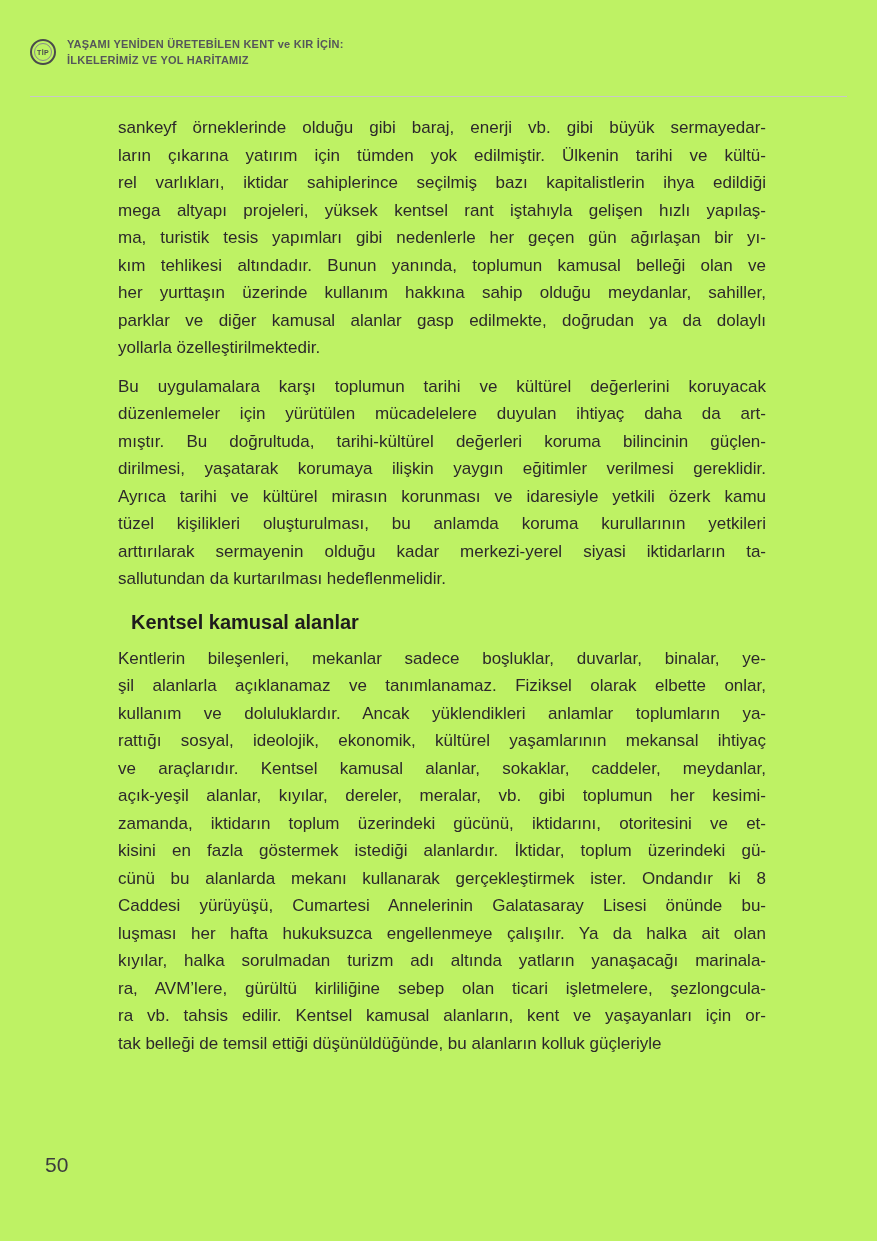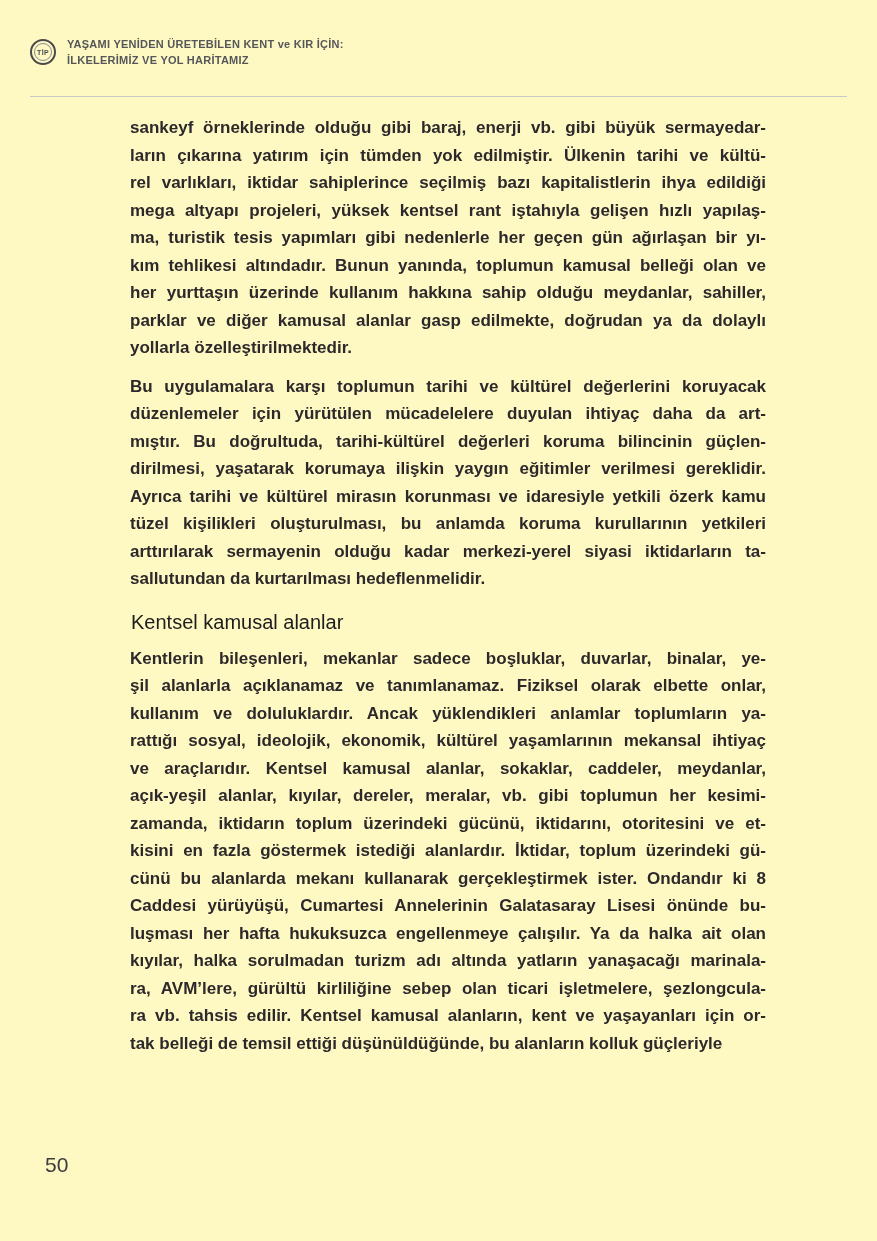--- a/index.html
+++ b/index.html
@@ -5,21 +5,21 @@
   html, body {
     margin: 0;
     padding: 0;
     background: #ffffff;
     font-family: "Liberation Sans", sans-serif;
   }
   .page {
     position: relative;
     width: 877px;
     height: 1241px;
-    background: #fef9c3;
+    background: #bef264;
     overflow: hidden;
   }
 
   
   .header {
     position: absolute;
     top: 36px;
     left: 30px;
     display: flex;
     align-items: center;
@@ -75,33 +75,32 @@
   
   .content {
     position: absolute;
     top: 114px;
     left: 118px;
     width: 648px;
     color: #2d292b;
     font-size: 17px;
   }
   .paragraph {
-    margin: 0 0 11px 12px;
-    font-weight: bold;
+    margin: 0 0 11px 0;
   }
   .line {
     line-height: 27.5px;
     text-align: justify;
   }
   .line.just {
     text-align-last: justify;
   }
   .heading {
     font-size: 20px;
-    font-weight: normal;
+    font-weight: bold;
     color: #1e1c1d;
     margin: 16px 0 9px 13px;
     line-height: 27px;
   }
 
   
   .page-number {
     position: absolute;
     left: 45px;
     top: 1153px;

